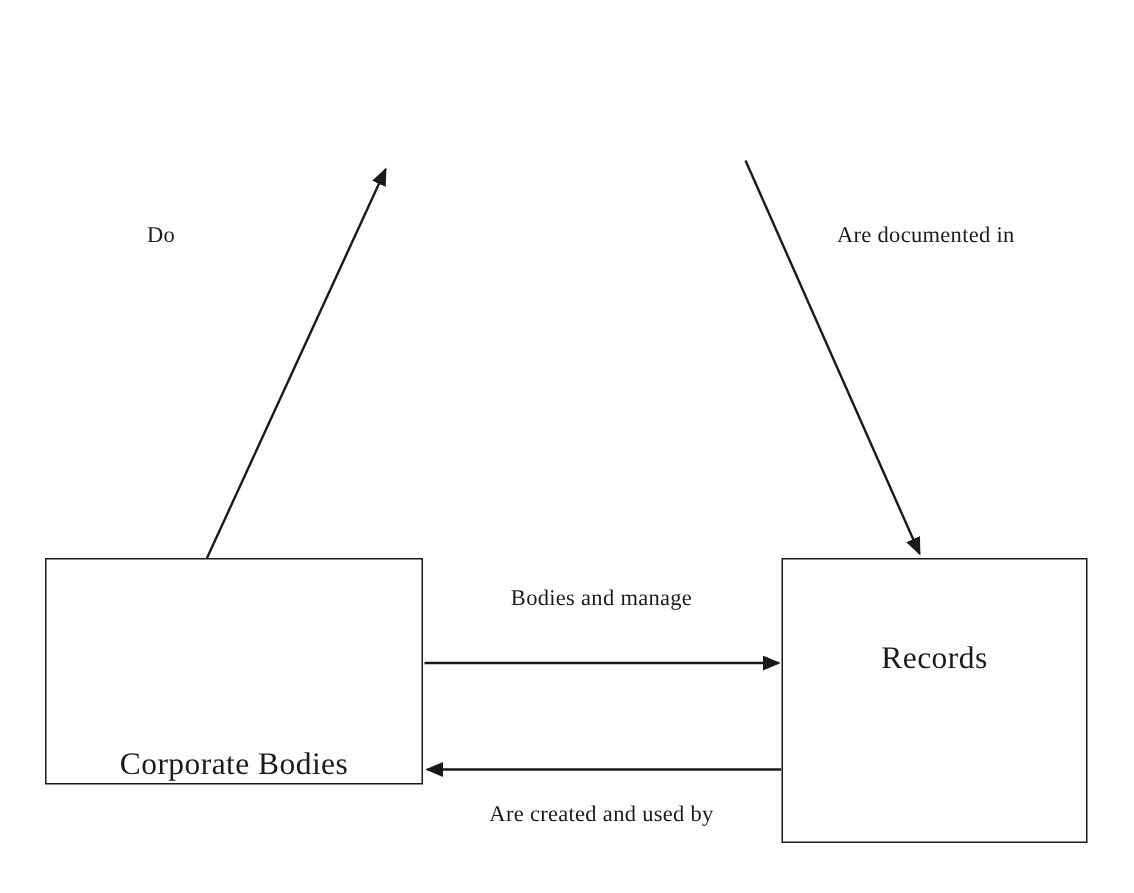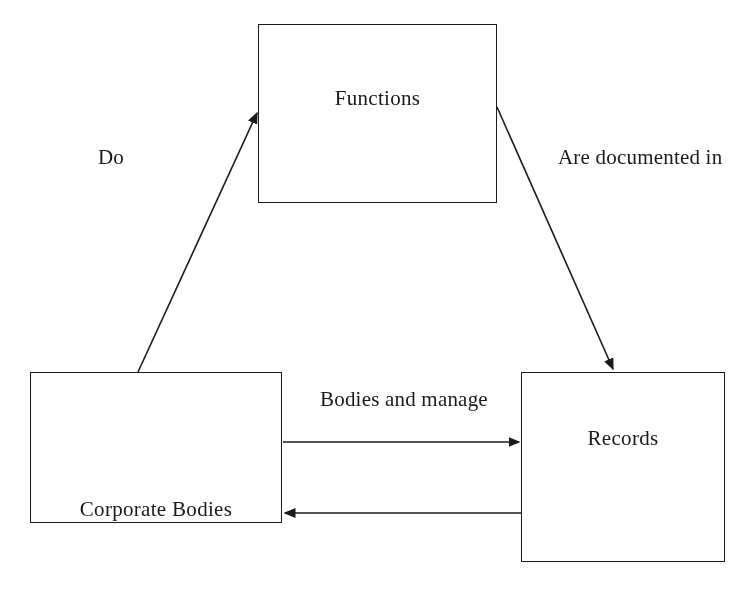--- a/index.html
+++ b/index.html
@@ -37,21 +37,21 @@
 
   #edge-layer {
     position: absolute;
     left: 0; top: 0;
     width: 756px;
     height: 595px;
     pointer-events: none;
   }
   .edge-label {
     position: absolute;
-    font-size: 21px;
+    font-size: 15px;
     line-height: 25px;
     white-space: nowrap;
     letter-spacing: 0.2px;
   }
   #edge-label-do               { left: 98px;  top: 145px; }
   #edge-label-are-documented-in{ left: 558px; top: 145px; }
   #edge-label-create-and-manage{ left: 320px; top: 387px; width: 162px; text-align: center; }
   #edge-label-are-created-and-used-by {
     left: 326px; top: 531px; width: 150px;
     text-align: center; white-space: normal;
@@ -67,32 +67,30 @@
       <marker id="arrowhead" markerUnits="userSpaceOnUse" markerWidth="12" markerHeight="10" refX="10.5" refY="5" orient="auto">
         <path d="M0,0 L12,5 L0,10 z" fill="#1a1a1a"></path>
       </marker>
     </defs>
     <line x1="138" y1="372" x2="257" y2="113" stroke="#1a1a1a" stroke-width="1.6" marker-end="url(#arrowhead)"></line>
     <line x1="497" y1="107" x2="613" y2="369" stroke="#1a1a1a" stroke-width="1.6" marker-end="url(#arrowhead)"></line>
     <line x1="283" y1="442" x2="519" y2="442" stroke="#1a1a1a" stroke-width="1.6" marker-end="url(#arrowhead)"></line>
     <line x1="521" y1="513" x2="285" y2="513" stroke="#1a1a1a" stroke-width="1.6" marker-end="url(#arrowhead)"></line>
   </svg>
 
-  <div class="node" id="node-functions">
-    <span class="node-label">Functions</span>
-  </div>
 
   <div class="node" id="node-corporate-bodies">
     <span class="node-label">Corporate Bodies</span>
   </div>
 
   <div class="node" id="node-records">
     <span class="node-label">Records</span>
   </div>
 
   <div class="edge-label" id="edge-label-do">Do</div>
 
   <div class="edge-label" id="edge-label-are-documented-in">Are documented in</div>
 
   <div class="edge-label" id="edge-label-create-and-manage">Bodies and manage</div>
 
+  <div class="edge-label" id="edge-label-are-created-and-used-by">Are created and used by</div>
 
 </div>
 
 </body></html>

